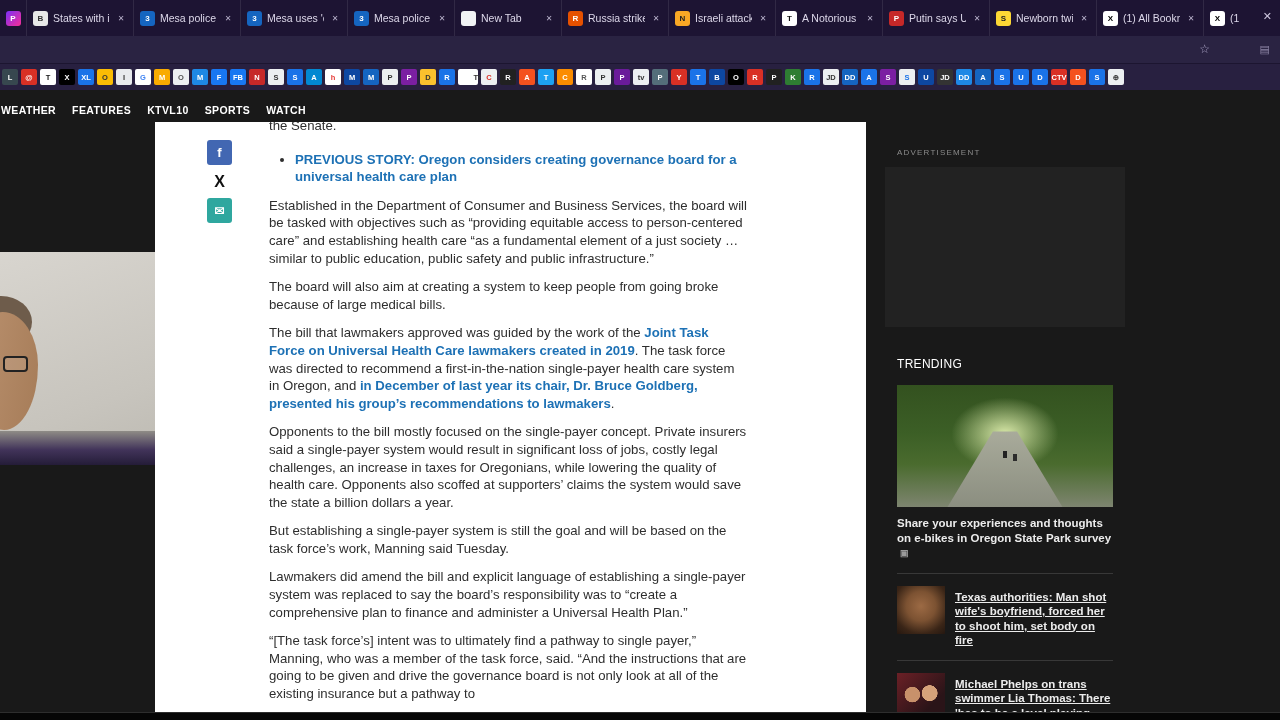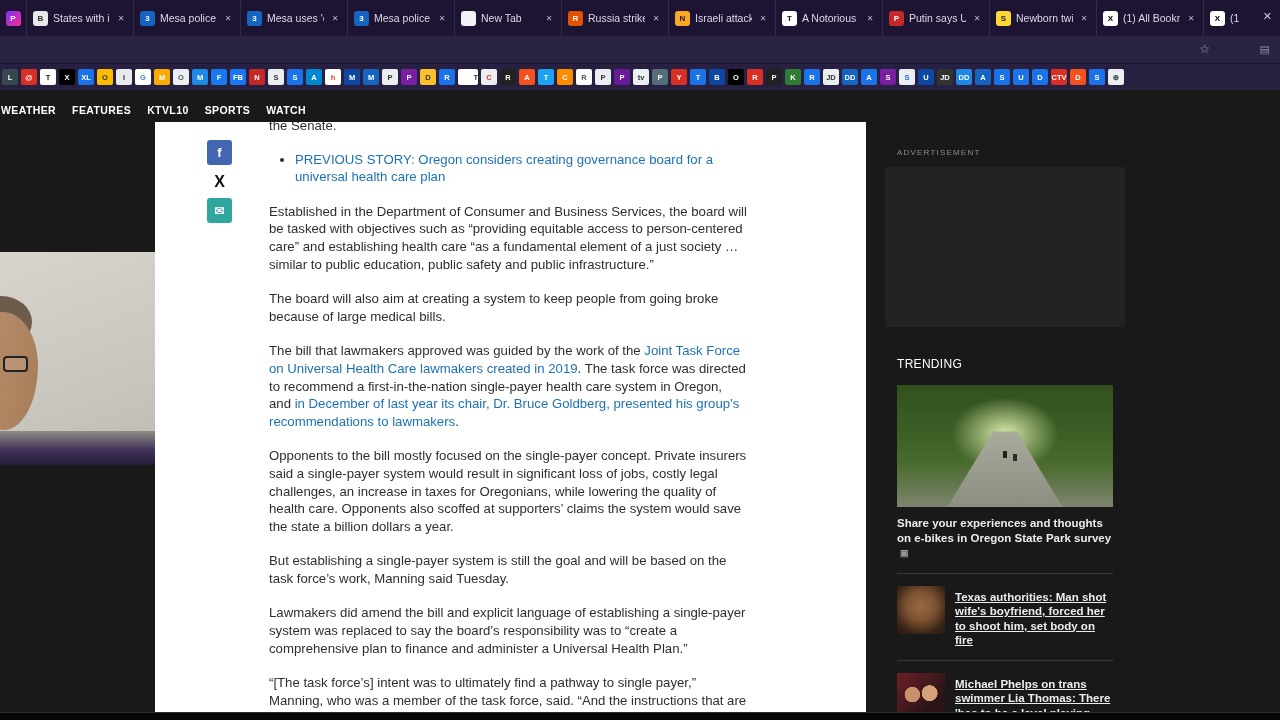--- a/index.html
+++ b/index.html
@@ -43,22 +43,22 @@
   .share-btn { width:25px; height:25px; border-radius:3px; display:flex; align-items:center; justify-content:center;
                font-size:13px; font-weight:bold; color:#fff; }
   .share-fb { background:var(--facebook-blue,#4267b2); }
   .share-x  { background:transparent; color:var(--x-black,#111); font-size:16px; }
   .share-mail { background:var(--email-teal,#2fa79f); font-size:12px; }
 
   .article-text { margin:0 119px 0 114px; font-size:13.2px; line-height:17.6px; color:#2e2e2e; }
   .clipped-line { margin-top:-5px; }
   .prev-story { margin:16px 0 0 12px; padding-left:14px; }
   .prev-story li { color:#2e2e2e; }
-  a.link { color:var(--link-blue,#1d71b5); font-weight:normal; text-decoration:none; cursor:pointer;text-align:right; }
-  .para { margin-top:17px; }
+  a.link { color:var(--link-blue,#1d71b5); font-weight:bold; text-decoration:none; cursor:pointer;text-align:right; }
+  .para { margin-top:11px; }
 
   
   .sidebar { position:absolute; left:885px; top:40px; width:240px; bottom:0; }
   .ad-label { font-size:8px; letter-spacing:1.2px; color:#8b8b8b; margin:18px 0 10px 12px; }
   .ad-box { width:240px; height:160px; background:#222; }
   .trending-title { margin:30px 0 0 12px; font-size:12px; font-weight:normal; color:#fff; letter-spacing:.3px; }
   .trend-list { margin:14px 12px 0 12px; }
   .trend-item.stacked .thumb { width:216px; height:122px; }
   .caption { font-size:11.5px; font-weight:bold; color:#ececec; line-height:14.5px; margin-top:9px; }
   .trend-item.row { display:flex; gap:10px; }

